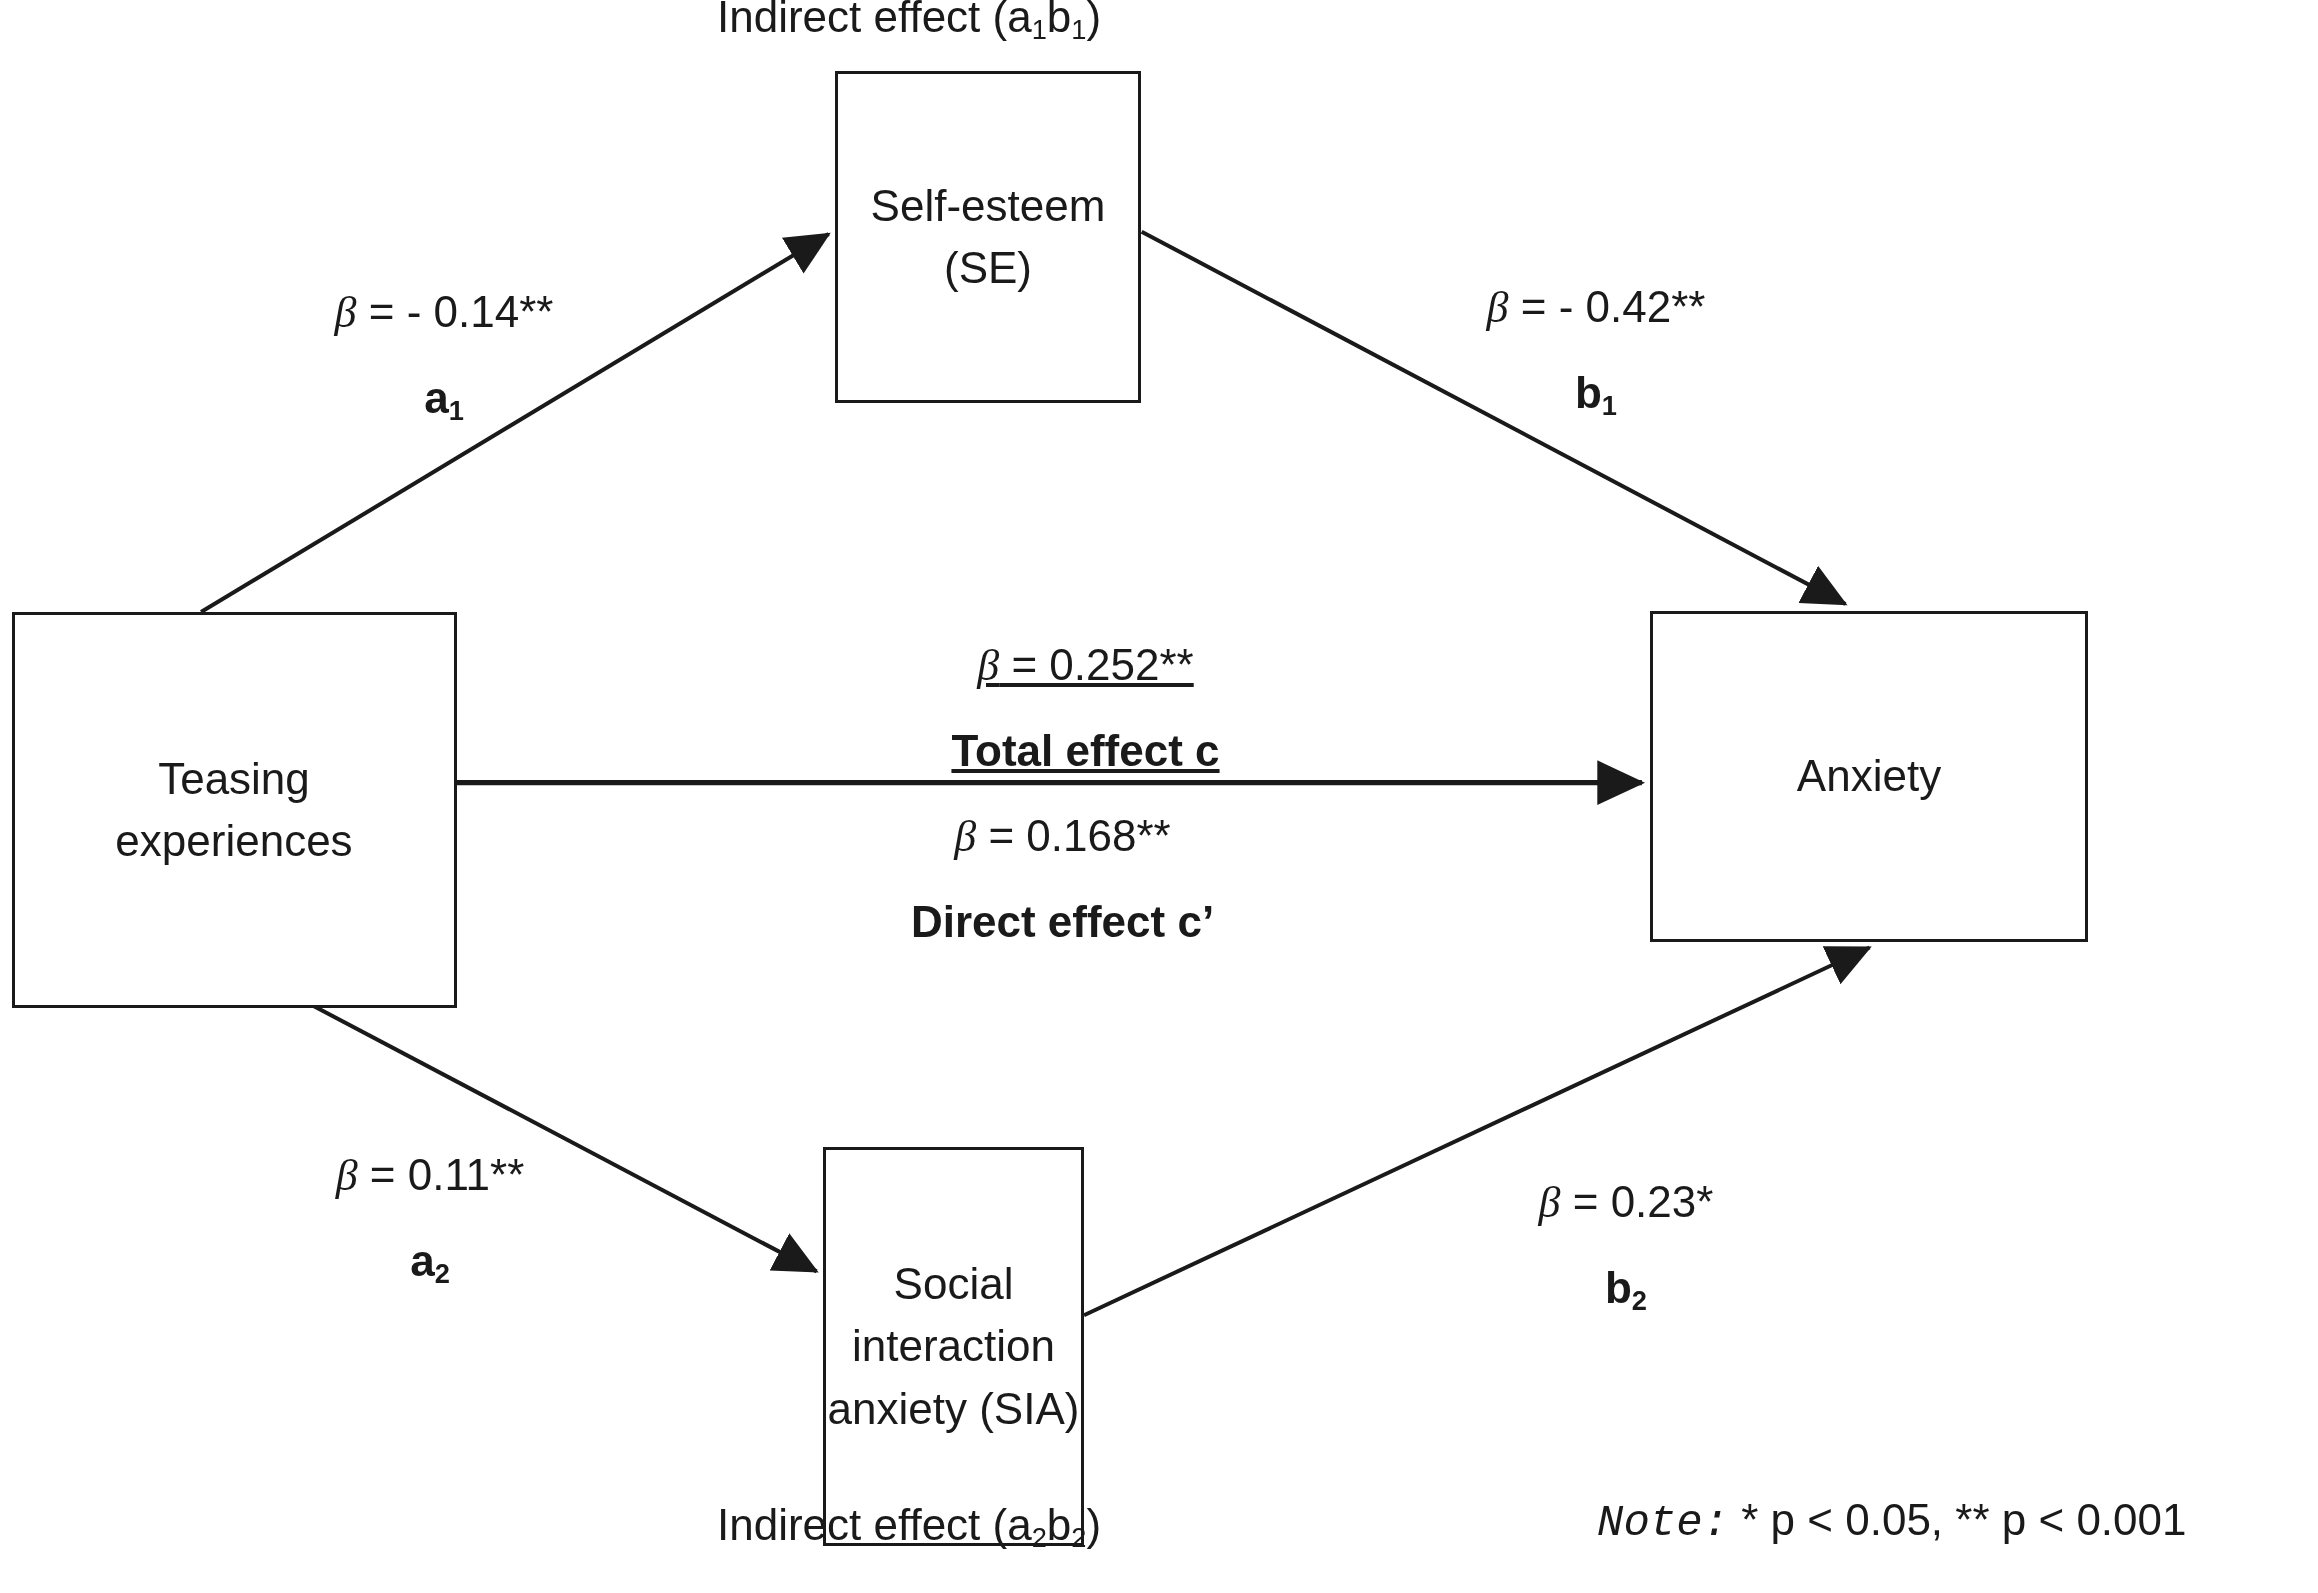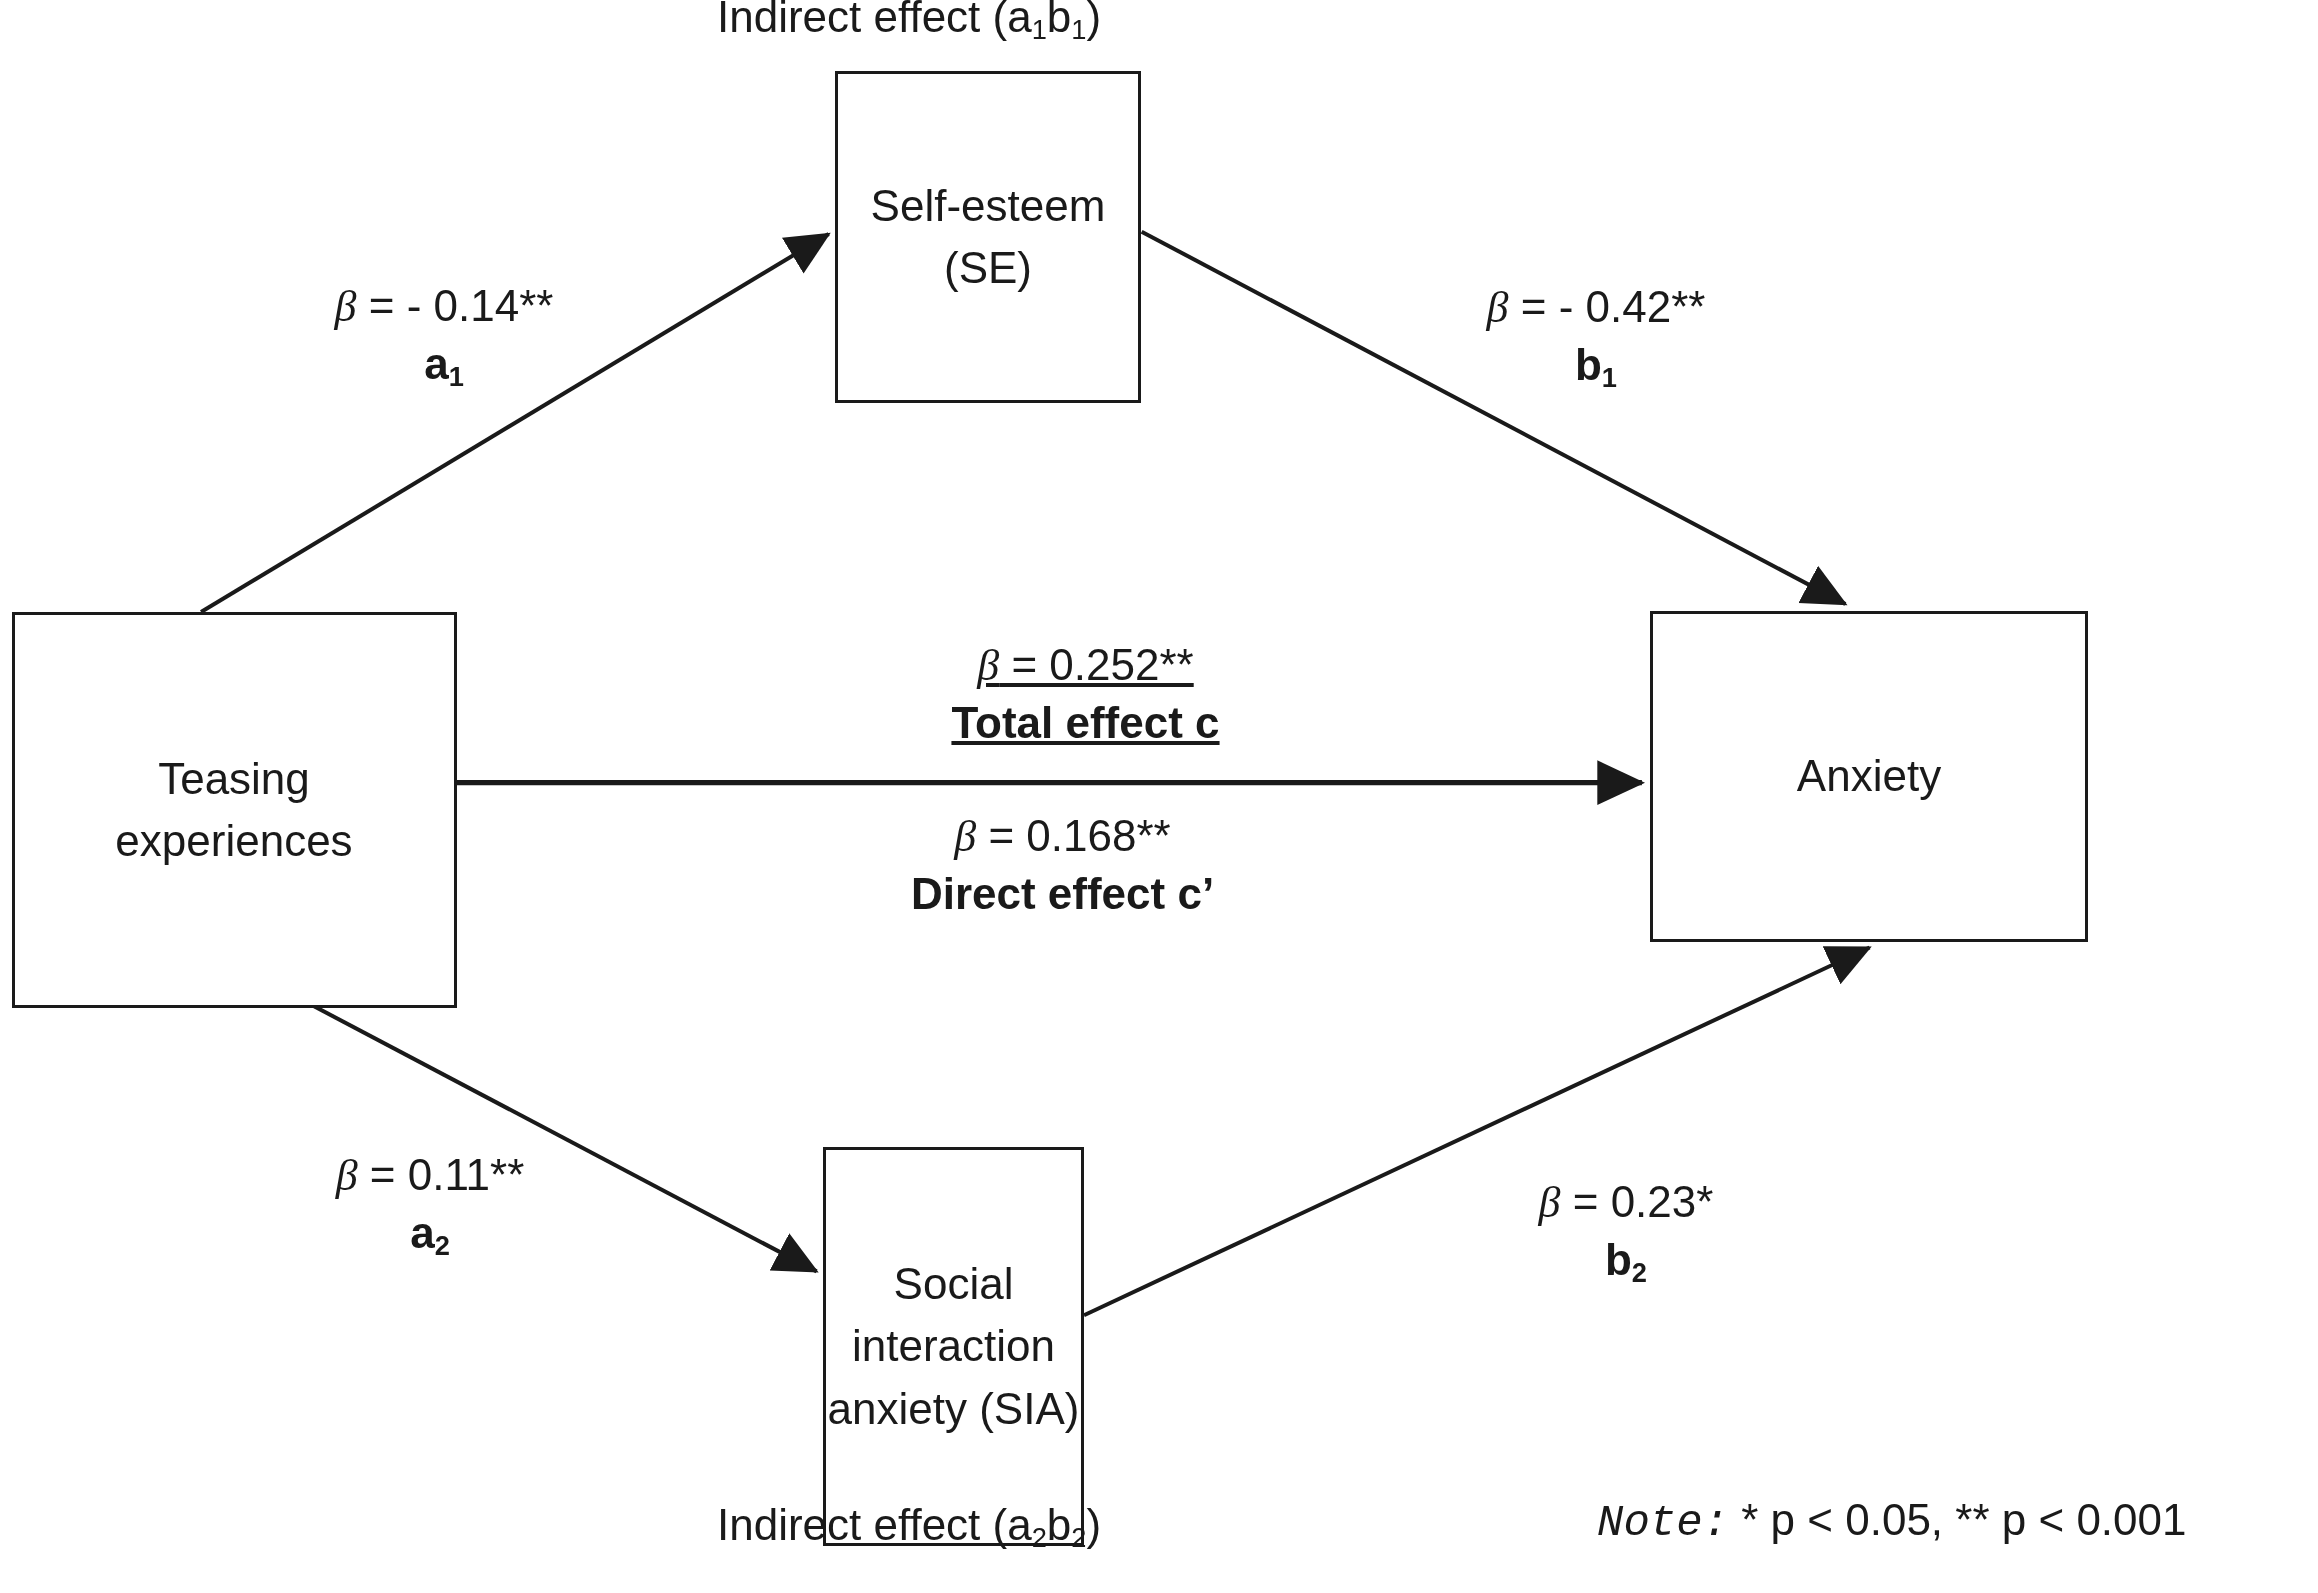--- a/index.html
+++ b/index.html
@@ -18,25 +18,25 @@
   #node-anxiety {left:1650px;top:611px; width:438px;height:331px;}
   #node-sia     {left:823px;top:1147px; width:261px;height:399px;}
 
   .cap{position:absolute;font-size:44px;color:#1a1a1a;white-space:nowrap;line-height:1;}
   #cap-ind1{left:717px;top:-4.6px;}
   #cap-ind2{left:717px;top:1503px;}
 
   .pathlab{position:absolute;text-align:center;white-space:nowrap;line-height:1.30;
            color:#1a1a1a;}
   .pathlab .beta-line{font-size:44px;}
-  .pathlab .coef-line{font-size:44px;font-weight:bold;}
+  .pathlab .coef-line{font-size:44px;font-weight:bold;margin-top:28px;}
   .bsym{font-style:italic;font-family:"Liberation Serif","DejaVu Serif",serif;}
   sub{font-size:0.62em;vertical-align:-0.26em;}
 
-  #lab-a1{left:300px; top:277px;  width:288px;}
+  #lab-a1{left:300px; top:283px;  width:288px;}
   #lab-b1{left:1452px;top:278px;  width:288px;}
   #lab-a2{left:286px; top:1146px; width:288px;}
   #lab-b2{left:1482px;top:1173px; width:288px;}
 
   #lab-c {left:832px;top:636px; width:507px;text-decoration:underline;}
   #lab-cp{left:809px;top:807px; width:507px;}
 
   #note{position:absolute;left:1597px;top:1498px;font-size:44px;
         color:#1a1a1a;white-space:nowrap;line-height:1;}
   #note .note-word{font-style:italic;font-family:Liberation Mono, monospace;}

